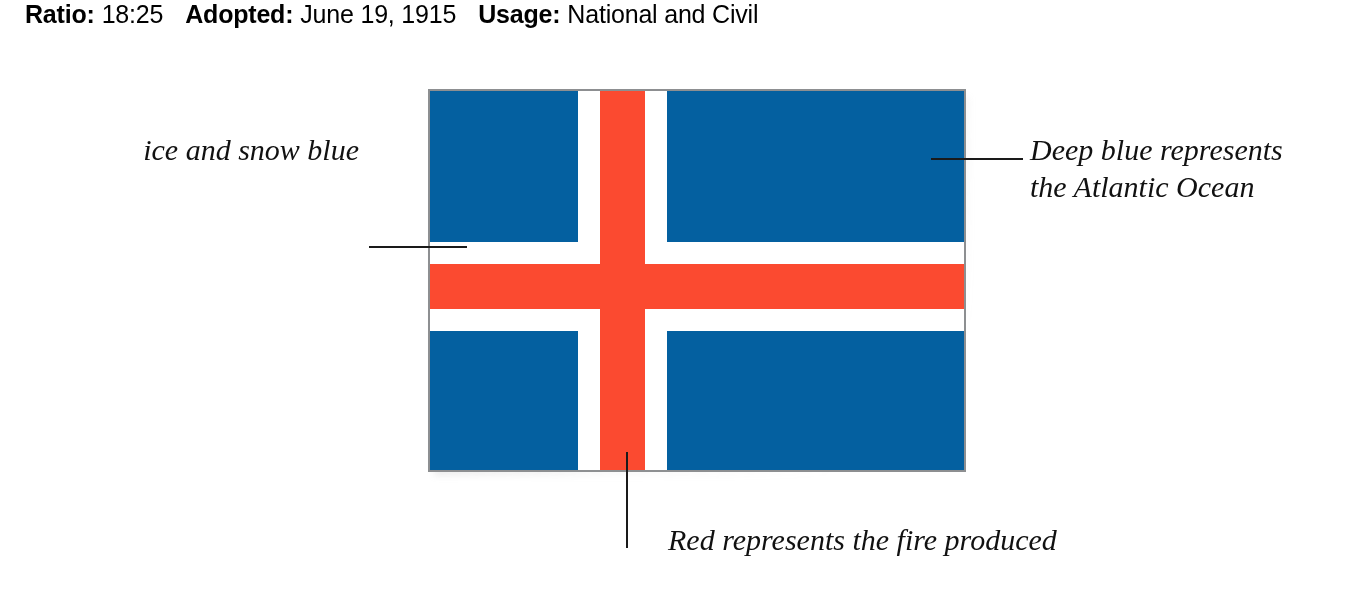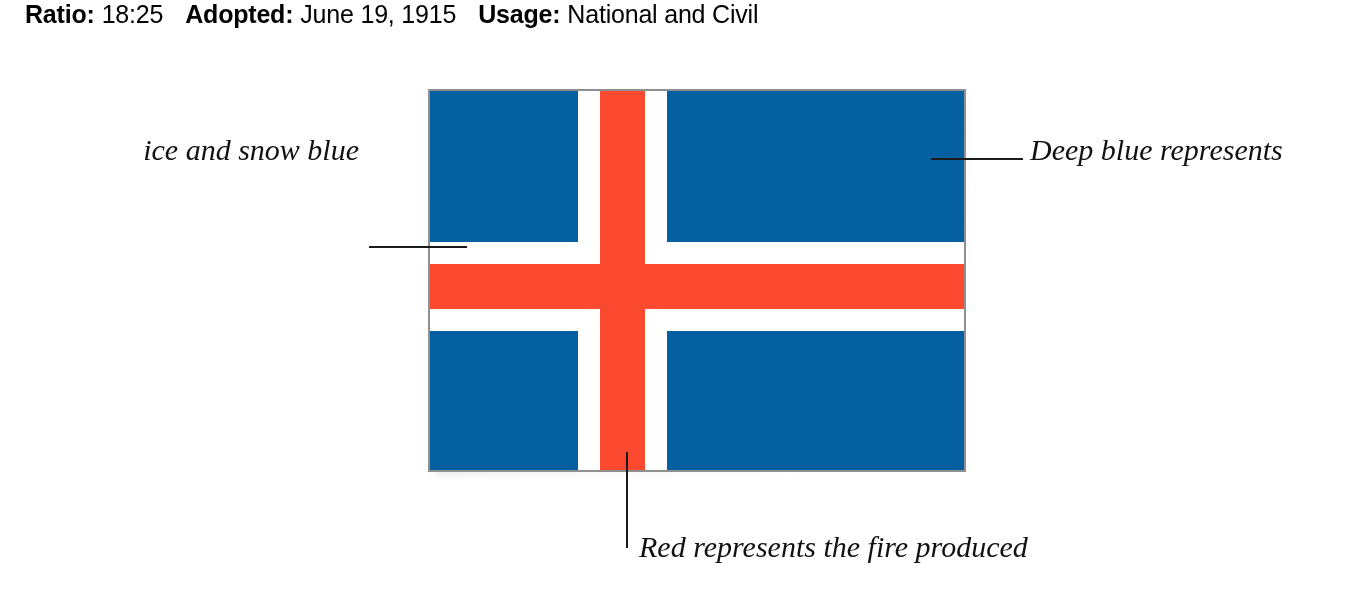--- a/index.html
+++ b/index.html
@@ -123,24 +123,23 @@
     top: 131px;
     text-align: right;
   }
   #annotation-blue {
     left: 983px;
     top: 131px;
     text-align: left;
     margin-left: 47px;
   }
   #annotation-red {
-    left: 639px;
+    left: 668px;
     top: 521px;
     text-align: left;
-    margin-top: 7px;
   }
   .annotation .ann-line { display: block; }
 
   .leader {
     position: absolute;
     background: #1a1a1a;
   }
   #leader-white {
     left: 369px;
     top: 246px;
@@ -188,19 +187,20 @@
   </div>
 </div>
 
 <div class="annotation" id="annotation-white">
   <span class="ann-line">ice and snow blue</span>
 </div>
 <div class="leader" id="leader-white"></div>
 
 <div class="annotation" id="annotation-blue">
   <span class="ann-line">Deep blue represents</span>
+  <span class="ann-line">the Atlantic Ocean</span>
 </div>
 <div class="leader" id="leader-blue"></div>
 
 <div class="annotation" id="annotation-red">
   <span class="ann-line">Red represents the fire produced</span>
 </div>
 <div class="leader" id="leader-red"></div>
 
 </body></html>

